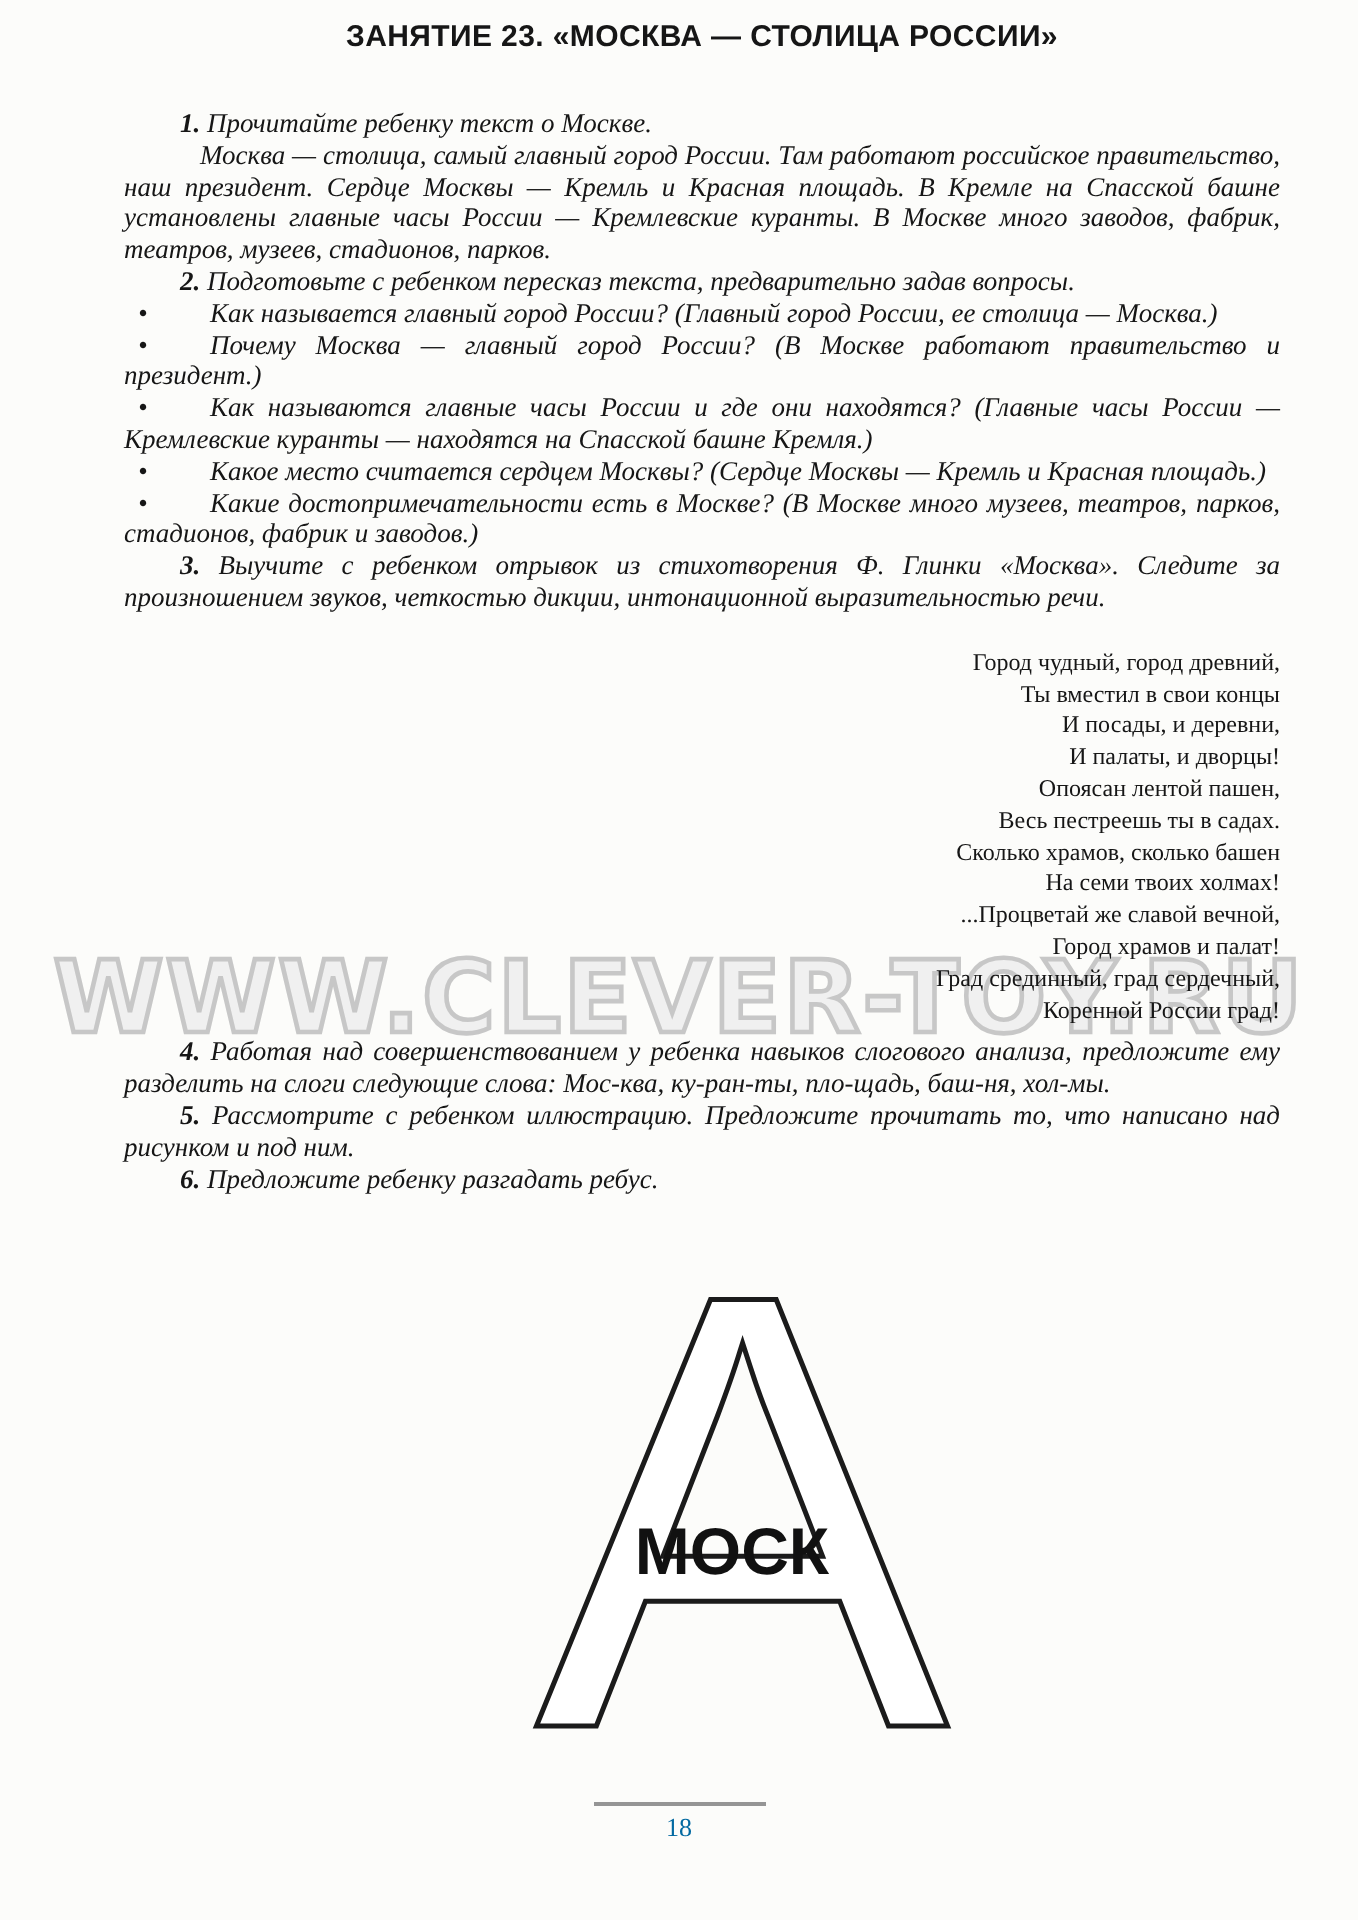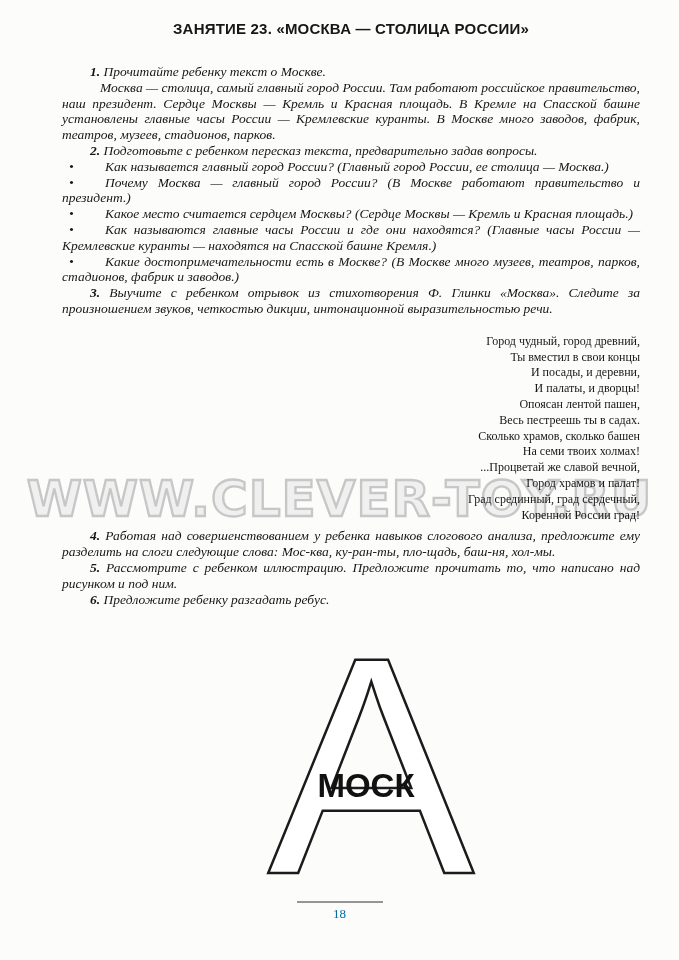--- a/index.html
+++ b/index.html
@@ -7,21 +7,21 @@
     position:relative;width:679px;height:960px;background:#fcfcfa;
     overflow:hidden;font-family:"Liberation Serif",serif;color:#161616;
     margin:0 auto;
   }
   .watermark{
     position:absolute;top:470px;left:0;width:100%;text-align:center;
     font-family:"DejaVu Sans",sans-serif;font-weight:bold;font-size:50px;
     letter-spacing:1px;color:#f0f0f0;-webkit-text-stroke:2.3px #c7c7c7;
     z-index:0;white-space:nowrap;user-select:none;
   }
-  .content{position:relative;z-index:1;padding:20px 39px 0 62px;}
+  .content{position:relative;z-index:1;padding:10px 39px 0 62px;}
   .title{
     font-family:"Liberation Sans",sans-serif;font-size:15px;line-height:18px;
     text-align:center;font-weight:bold;margin:0 0 26px 0;letter-spacing:.2px;
   }
   p{margin:0;font-size:13.5px;line-height:15.8px;text-align:justify;font-style:italic;}
   p.numbered{text-indent:28px;}
   p.story{font-style:italic;text-indent:38px;}
   .num{font-weight:bold;}
   p.bullet-row{text-indent:0;}
   .bullet{display:inline-block;width:43px;padding-left:7px;box-sizing:border-box;}
@@ -44,22 +44,22 @@
     <h1 class="title">ЗАНЯТИЕ 23. «МОСКВА — СТОЛИЦА РОССИИ»</h1>
 
     <p class="numbered"><span class="num">1.</span> <span>Прочитайте ребенку текст о Москве.</span></p>
 
     <p class="story">Москва — столица, самый главный город России. Там работают российское правительство, наш президент. Сердце Москвы — Кремль и Красная площадь. В Кремле на Спасской башне установлены главные часы России — Кремлевские куранты. В Москве много заводов, фабрик, театров, музеев, стадионов, парков.</p>
 
     <p class="numbered"><span class="num">2.</span> <span>Подготовьте с ребенком пересказ текста, предварительно задав вопросы.</span></p>
 
     <p class="bullet-row"><span class="bullet">•</span><span>Как называется главный город России? (Главный город России, ее столица — Москва.)</span></p>
     <p class="bullet-row"><span class="bullet">•</span><span>Почему Москва — главный город России? (В Москве работают правительство и президент.)</span></p>
+    <p class="bullet-row"><span class="bullet">•</span><span>Как называются главные часы России и где они находятся? (Главные часы России — Кремлевские куранты — находятся на Спасской башне Кремля.)</span></p>
     <p class="bullet-row"><span class="bullet">•</span><span>Какое место считается сердцем Москвы? (Сердце Москвы — Кремль и Красная площадь.)</span></p>
-    <p class="bullet-row"><span class="bullet">•</span><span>Как называются главные часы России и где они находятся? (Главные часы России — Кремлевские куранты — находятся на Спасской башне Кремля.)</span></p>
     <p class="bullet-row"><span class="bullet">•</span><span>Какие достопримечательности есть в Москве? (В Москве много музеев, театров, парков, стадионов, фабрик и заводов.)</span></p>
 
     <p class="numbered"><span class="num">3.</span> <span>Выучите с ребенком отрывок из стихотворения Ф. Глинки «Москва». Следите за произношением звуков, четкостью дикции, интонационной выразительностью речи.</span></p>
 
     <div class="poem">
         <div class="poem-line">Город чудный, город древний,</div>
         <div class="poem-line">Ты вместил в свои концы</div>
         <div class="poem-line">И посады, и деревни,</div>
         <div class="poem-line">И палаты, и дворцы!</div>
         <div class="poem-line">Опоясан лентой пашен,</div>

